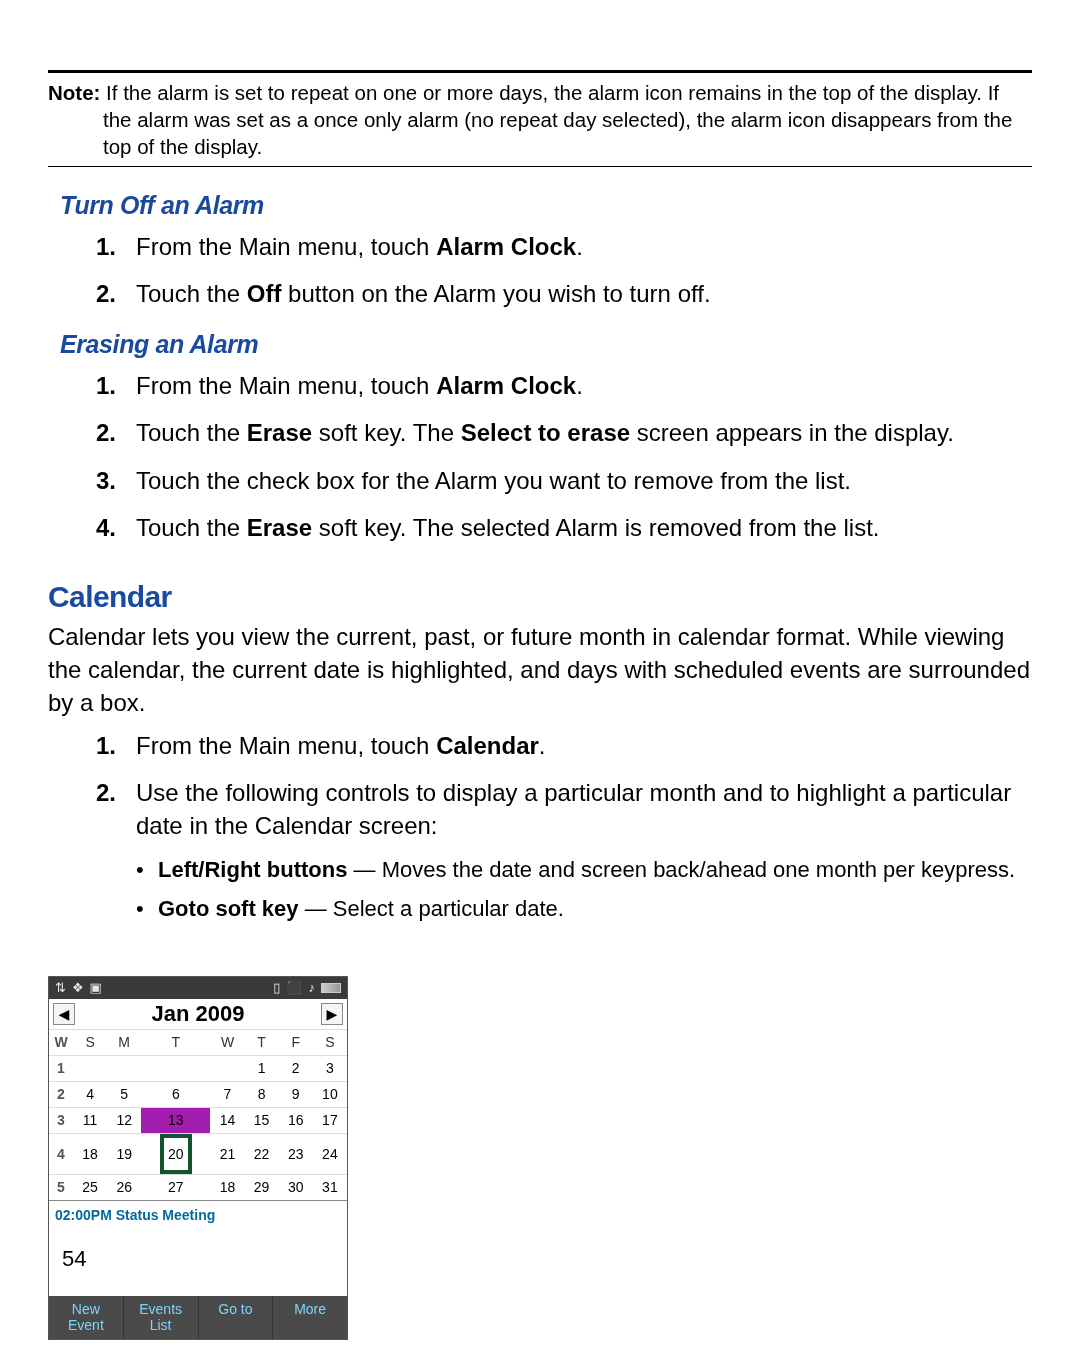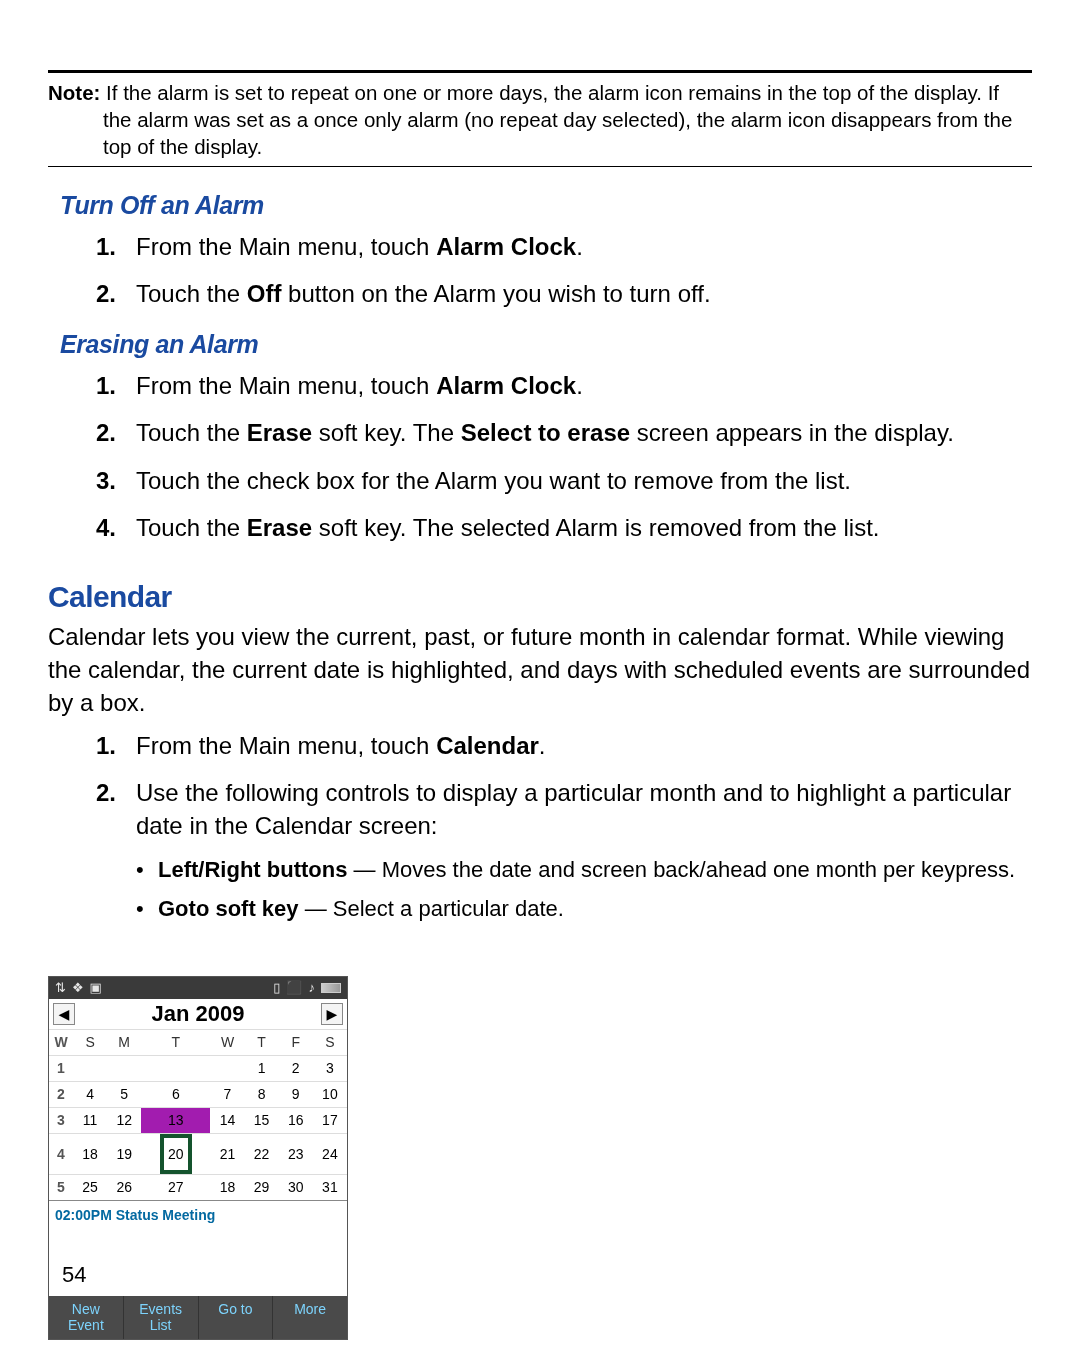--- a/index.html
+++ b/index.html
@@ -71,21 +71,21 @@
     padding-left: 110px;
     margin: 10px 0;
   }
   ul.sub > li .bullet {
     position: absolute;
     left: 88px;
   }
   .page-num {
     position: absolute;
     left: 62px;
-    bottom: 80px;
+    bottom: 96px;
     font-size: 22px;
   }
   
   .phone {
     border: 1px solid #555;
     background: #fff;
     font-family: Arial, sans-serif;
     font-size: 15px;
   }
   .statusbar {

